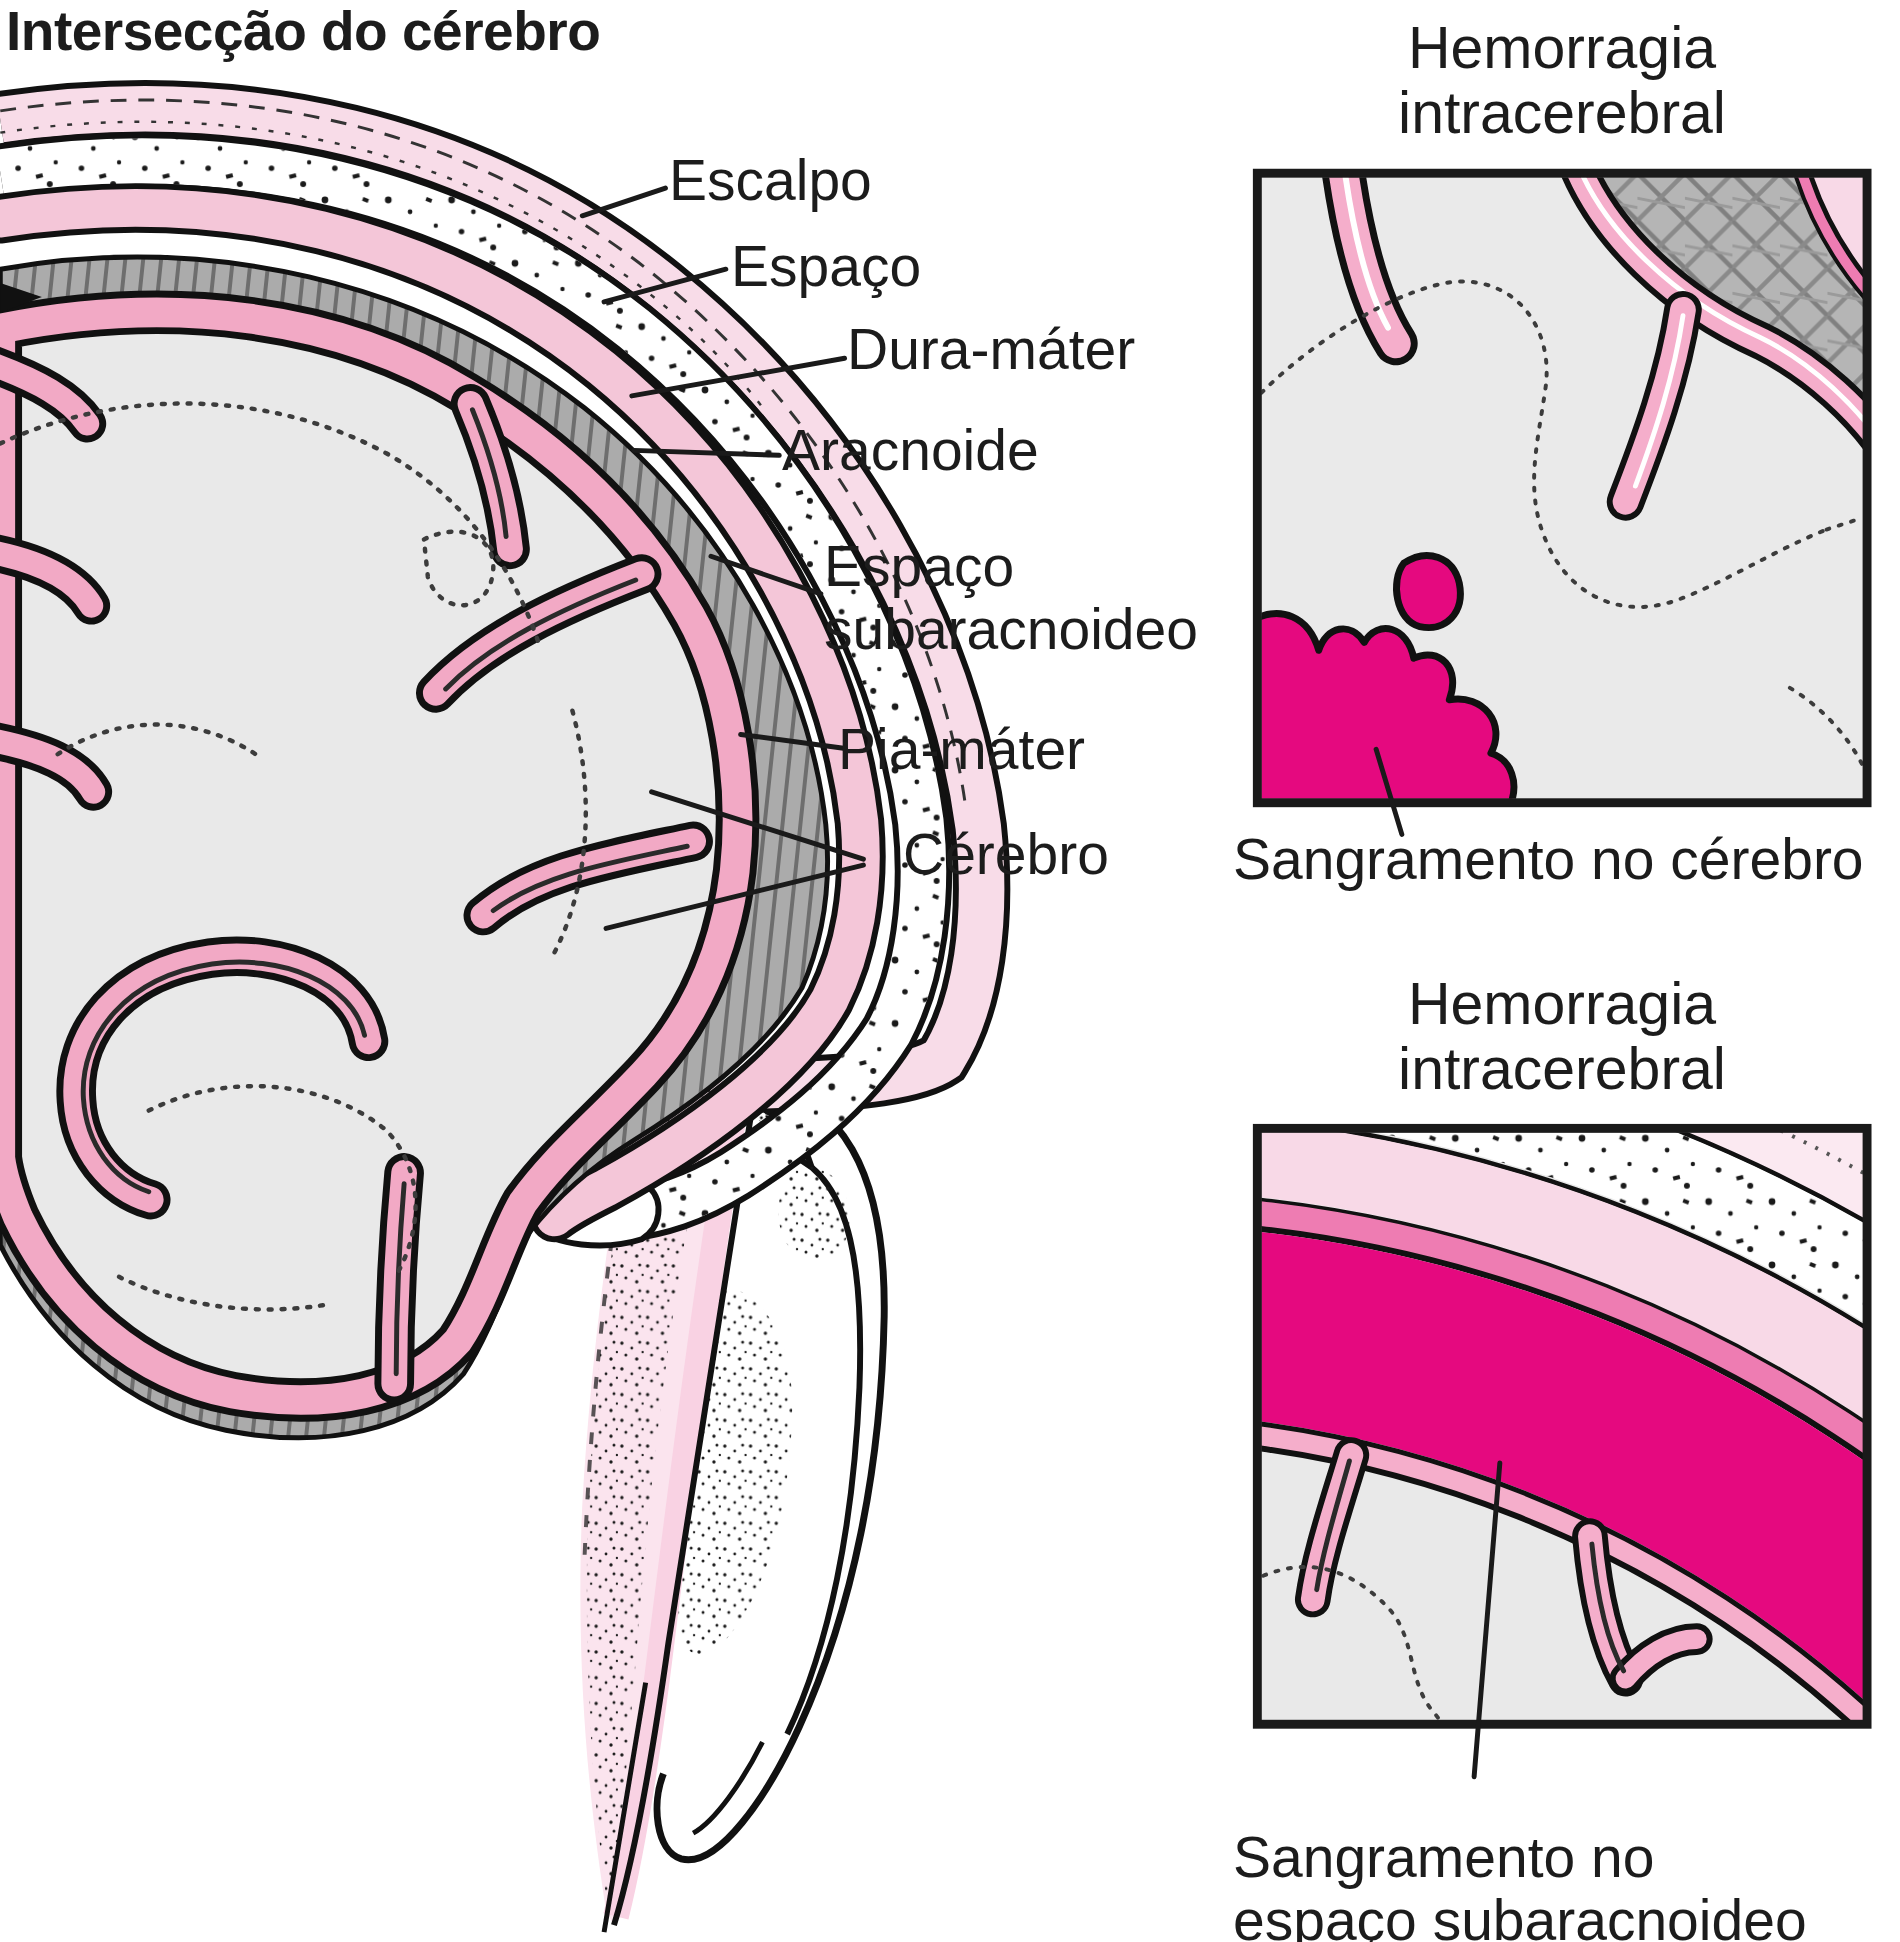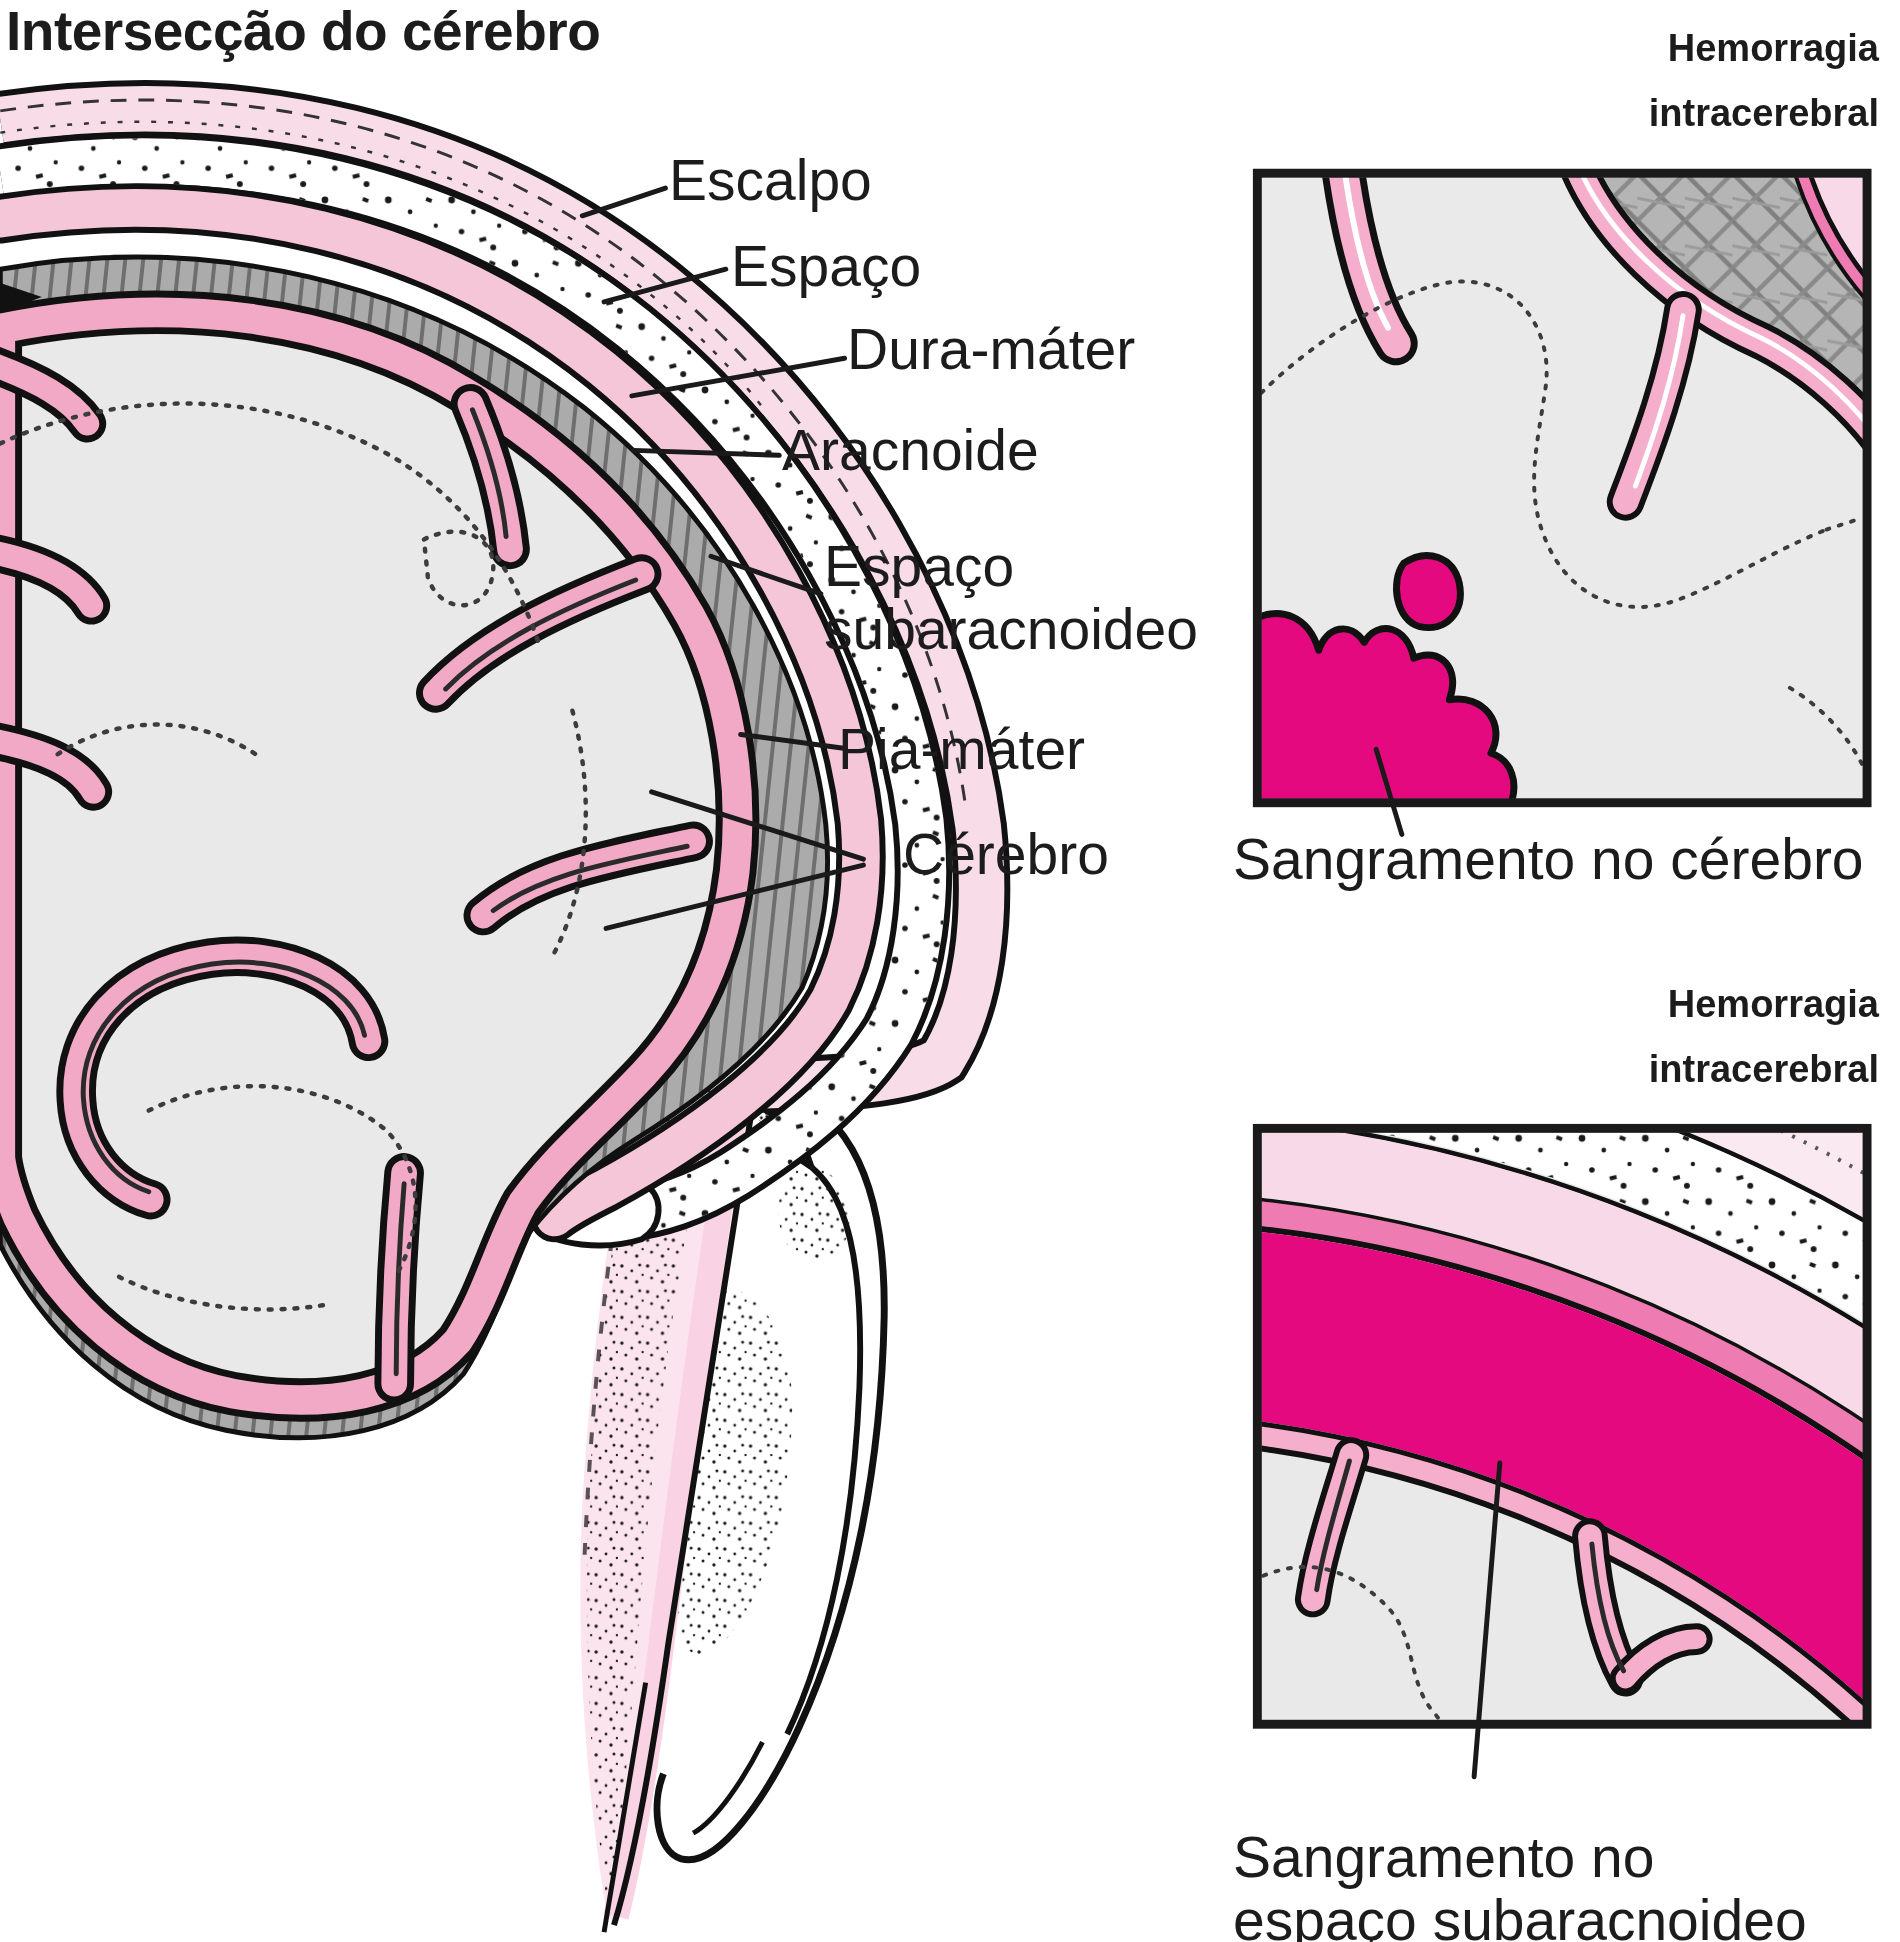--- a/index.html
+++ b/index.html
@@ -4,21 +4,21 @@
 <style>
   html,body{margin:0;padding:0;background:#fff;}
   body{width:1901px;height:1942px;position:relative;overflow:hidden;
        font-family:"Liberation Sans","DejaVu Sans",sans-serif;color:#1c1c1c;}
   .stage{position:absolute;left:0;top:0;width:1680px;height:1942px;}
   svg.art{position:absolute;left:0;top:0;}
   .txt{position:absolute;white-space:nowrap;line-height:1.06;}
   .main-title{font-size:55px;font-weight:bold;letter-spacing:-0.5px;}
   .label{font-size:57px;}
   .label2{font-size:57px;white-space:normal;line-height:63px;}
-  .inset-title{font-size:38px;font-weight:bold;text-align:right;line-height:65px;white-space:normal;}
+  .inset-title{font-size:59px;font-weight:normal;text-align:center;line-height:65px;white-space:normal;}
   .caption{font-size:57px;text-align:left;line-height:63px;white-space:normal;}
 </style>
 </head>
 <body>
 
 <div class="stage">
 
 <svg class="art" width="1901" height="1942" viewBox="0 0 1920 1962" xmlns="http://www.w3.org/2000/svg">
   <defs>
     <pattern id="speckle" width="64" height="64" patternUnits="userSpaceOnUse">

